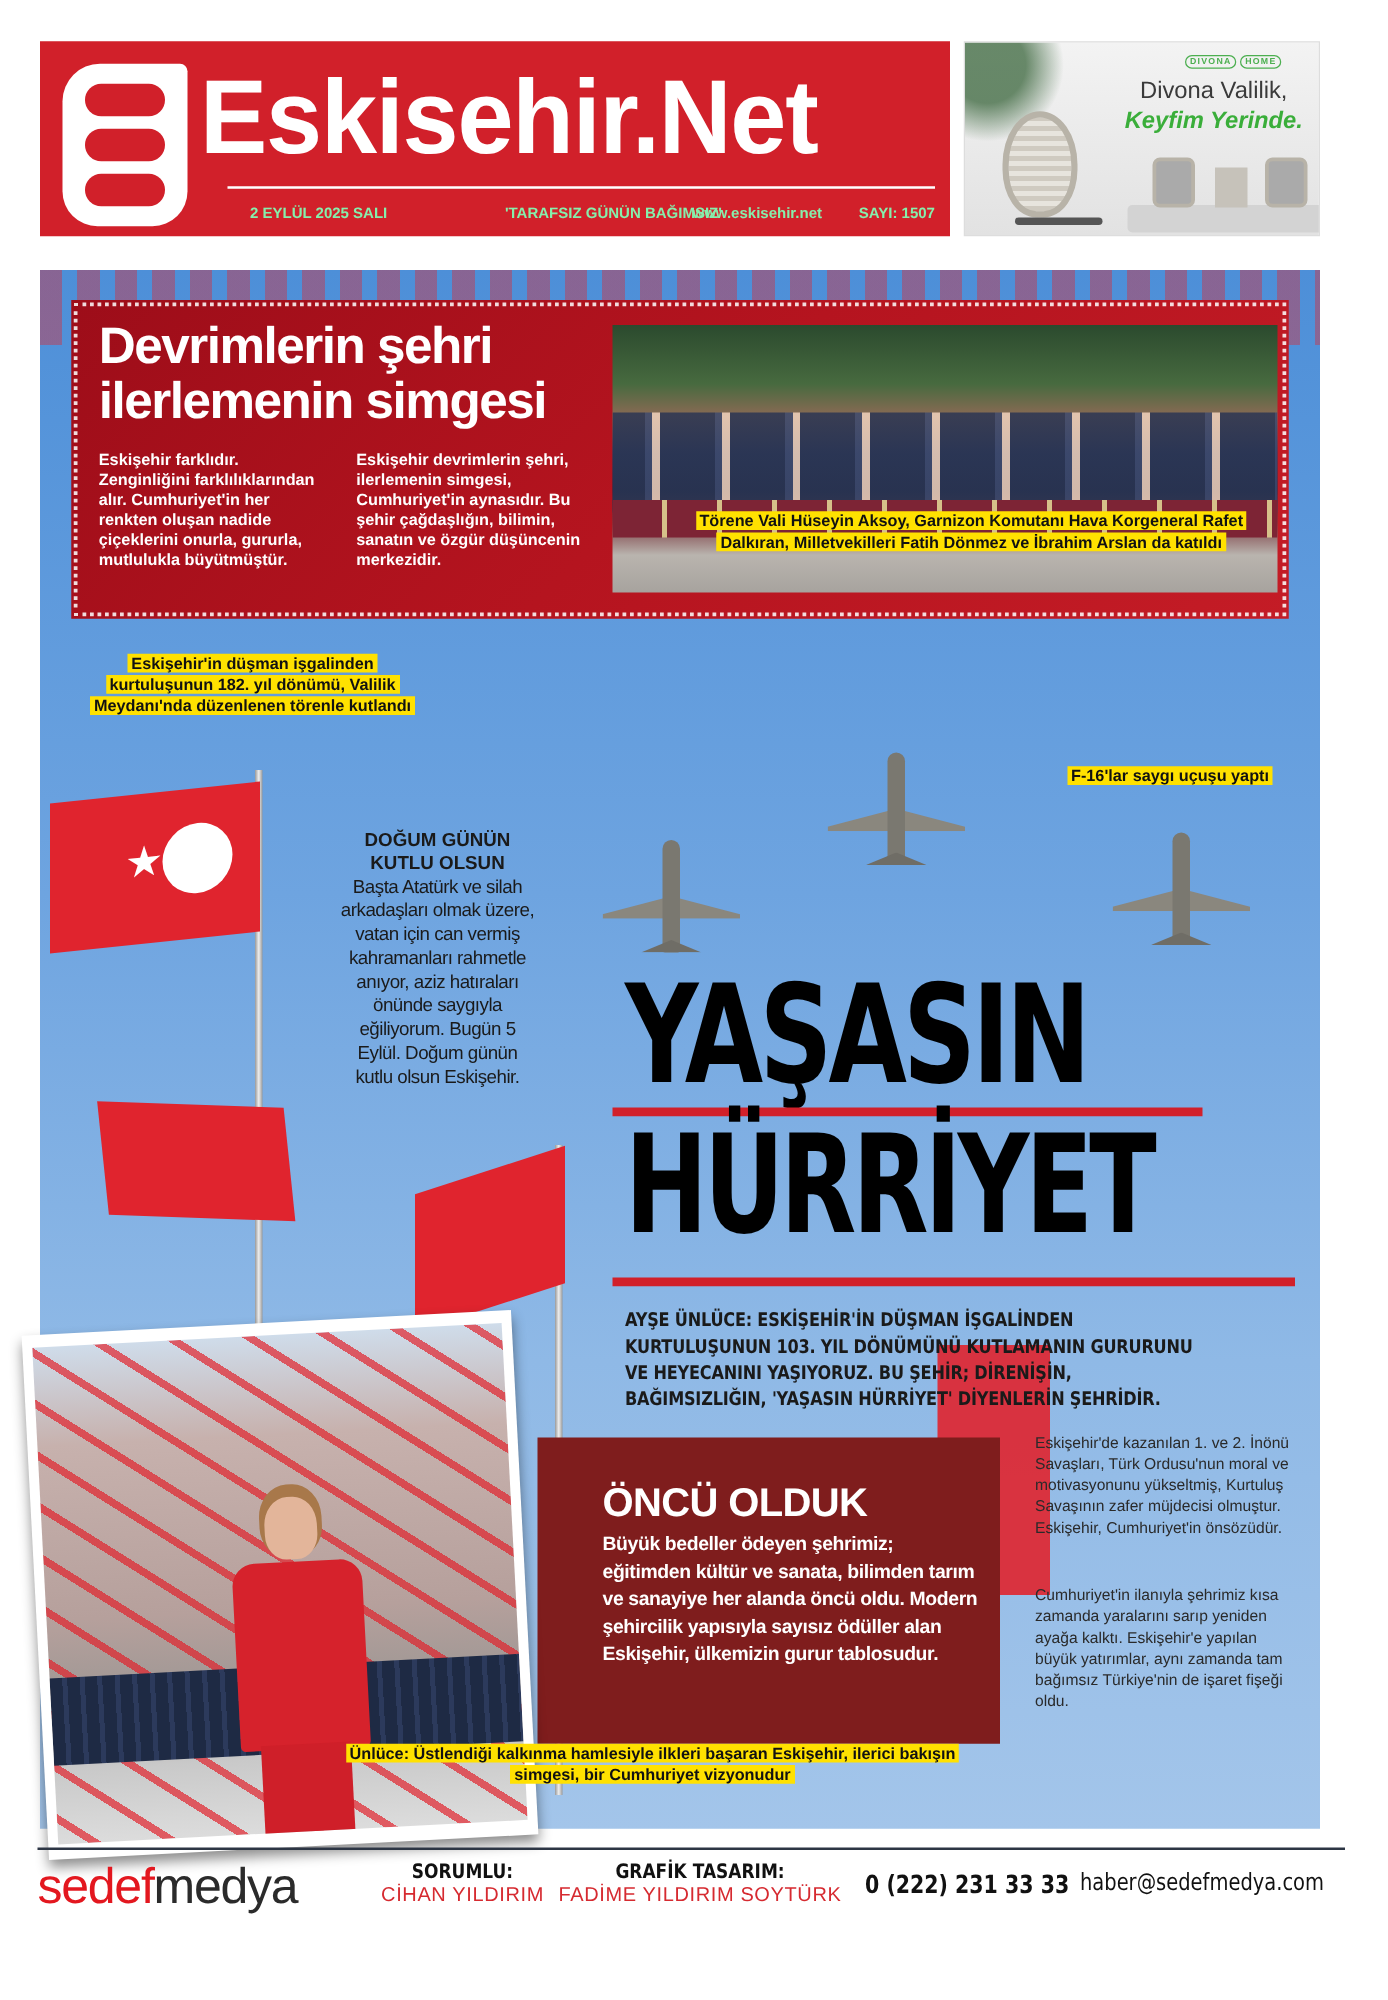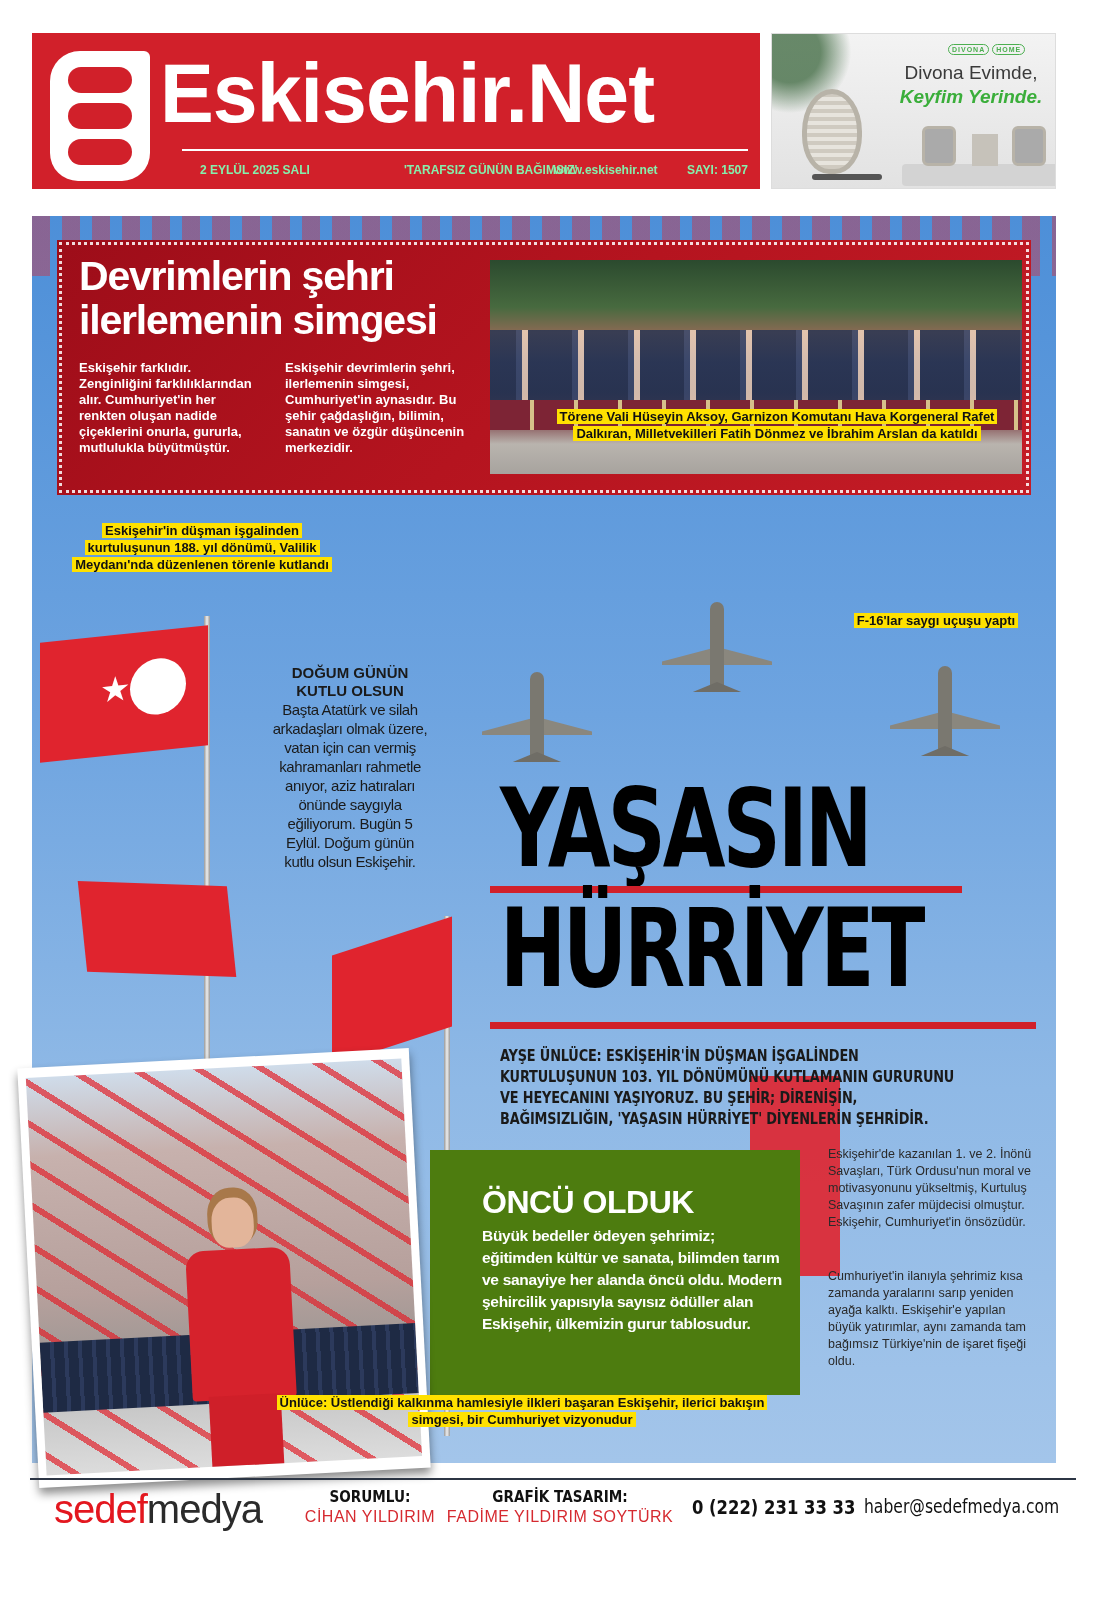--- a/index.html
+++ b/index.html
@@ -58,37 +58,37 @@
   .birthday h4 { font-size: 15px; line-height: 18px; font-weight: bold; }
   .birthday p { font-size: 15px; line-height: 19px; letter-spacing: -0.4px; }
 
   .headline { position: absolute; left: 500px; font-family: "DejaVu Sans", sans-serif; font-weight: bold; color: #000; letter-spacing: -4px; transform-origin: left top; }
   .red-rule { position: absolute; height: 7px; background: #d1202a; }
 
   .deck { position: absolute; left: 500px; top: 1046px; width: 530px; font-size: 15px; line-height: 21px; font-weight: bold; color: #1a1a1a; letter-spacing: -0.2px; font-family: "DejaVu Sans", sans-serif; transform: scaleX(0.86); transform-origin: left top; }
 
   .side-text { position: absolute; left: 828px; width: 210px; font-size: 12.5px; line-height: 17px; color: #2a2a2a; }
 
-  .oncu-box { position: absolute; left: 430px; top: 1150px; width: 370px; height: 245px; background: #4d7c0f; }
+  .oncu-box { position: absolute; left: 430px; top: 1150px; width: 370px; height: 245px; background: #7f1d1d; }
   .oncu-title { position: absolute; left: 52px; top: 34px; font-size: 32px; font-weight: bold; color: #fff; letter-spacing: -0.5px; }
   .oncu-text { position: absolute; left: 52px; top: 75px; width: 300px; font-size: 15.5px; line-height: 22px; font-weight: bold; color: #fff; letter-spacing: -0.3px; }
 
   .polaroid { position: absolute; left: 28px; top: 1058px; width: 392px; height: 420px; background: #fff; transform: rotate(-3deg); box-shadow: 0 6px 10px rgba(0,0,0,.45); }
   .polaroid .pic { position: absolute; left: 8px; top: 10px; right: 8px; bottom: 12px; background: linear-gradient(180deg,#cfdcea 0%,#c7b1ad 20%,#b6a09c 55%,#a09895 70%,#c9c9c9 85%,#dcdcdc 100%); overflow: hidden; }
   .polaroid .pennants { position: absolute; inset: 0; background: repeating-linear-gradient(35deg, transparent 0 14px, rgba(226,30,40,.85) 14px 20px, transparent 20px 34px); opacity: .8; }
   .polaroid .troops { position: absolute; left: 0; right: 0; top: 265px; height: 70px; background: repeating-linear-gradient(90deg,#1e2a44 0 10px,#2c3a5c 10px 14px); }
   .polaroid .woman { position: absolute; left: 142px; top: 130px; width: 120px; height: 290px; }
   .woman .head { position: absolute; left: 36px; top: 0; width: 42px; height: 50px; background: #e3b59a; border-radius: 45% 45% 40% 40%; box-shadow: 0 -6px 0 4px #a8784a; }
   .woman .coat { position: absolute; left: 8px; top: 52px; width: 104px; height: 150px; background: #d6222c; border-radius: 18px 18px 4px 4px; }
   .woman .pants { position: absolute; left: 24px; top: 198px; width: 72px; height: 92px; background: #cf1f29; }
 
   
   .footer-rule { position: absolute; left: 30px; right: 34px; top: 1478px; height: 2px; background: #2c3544; }
   .sedef { position: absolute; left: 30px; top: 1484px; font-size: 40px; line-height: 50px; letter-spacing: -1px; }
-  .sedef .s1 { color: #e3171f; margin-left: 24px; } .sedef .s2 { color: #2b2b2b; }
+  .sedef .s1 { color: #e3171f; } .sedef .s2 { color: #2b2b2b; }
   .f-label { position: absolute; top: 1487px; font-size: 16px; font-weight: bold; text-align: center; color: #111; font-family: "DejaVu Sans", sans-serif; transform: scaleX(.85); }
   .f-name { position: absolute; top: 1508px; font-size: 16px; text-align: center; color: #d62a30; letter-spacing: 0.5px; }
   .f-phone { position: absolute; left: 692px; top: 1495px; font-size: 20px; font-weight: bold; color: #111; font-family: "DejaVu Sans", sans-serif; transform: scaleX(.82); transform-origin: left top; }
   .f-mail { position: absolute; left: 864px; top: 1495px; font-size: 19px; color: #111; font-family: "DejaVu Sans", sans-serif; transform: scaleX(.82); transform-origin: left top; }
 </style>
 </head>
 <body>
 
 <div class="masthead">
   <div class="logo-e">
@@ -106,21 +106,21 @@
 
 <div class="ad">
   <div class="leaf"></div>
   <div class="egg"></div>
   <div class="stand"></div>
   <div class="platform"></div>
   <div class="chair" style="left:150px;"></div>
   <div class="table"></div>
   <div class="chair" style="left:240px;"></div>
   <div class="ad-logo"><span>DIVONA</span> <span>HOME</span></div>
-  <div class="ad-line1">Divona Evimde,</div>
+  <div class="ad-line1">Divona Valilik,</div>
   <div class="ad-line2">Keyfim Yerinde.</div>
 </div>
 
 <div class="hero">
   <div class="bunting"></div>
 
   <div class="pole" style="left:172px; top:400px; height:560px;"></div>
   <div class="flag" style="left:8px; top:418px; width:168px; height:120px; transform:skewY(-6deg);">
     <div class="crescent" style="left:90px; top:28px; width:56px; height:56px;"></div>
     <div class="star" style="left:60px; top:34px; font-size:34px;">★</div>
@@ -157,21 +157,21 @@
   <div class="top-photo">
     <div class="people-row"></div>
     <div class="chairs-row"></div>
   </div>
   <div class="cap-block" style="left:480px; top:168px; width:480px;">
     <span class="caption">Törene Vali Hüseyin Aksoy, Garnizon Komutanı Hava Korgeneral Rafet Dalkıran, Milletvekilleri Fatih Dönmez ve İbrahim Arslan da katıldı</span>
   </div>
 </div>
 
 <div class="cap-block" style="left:66px; top:522px; width:272px;">
-  <span class="caption">Eskişehir'in düşman işgalinden kurtuluşunun 188. yıl dönümü, Valilik Meydanı'nda düzenlenen törenle kutlandı</span>
+  <span class="caption">Eskişehir'in düşman işgalinden kurtuluşunun 182. yıl dönümü, Valilik Meydanı'nda düzenlenen törenle kutlandı</span>
 </div>
 <div class="cap-block" style="left:836px; top:612px; width:200px;">
   <span class="caption">F-16'lar saygı uçuşu yaptı</span>
 </div>
 
 <div class="birthday">
   <h4>DOĞUM GÜNÜN KUTLU OLSUN</h4>
   <p>Başta Atatürk ve silah arkadaşları olmak üzere, vatan için can vermiş kahramanları rahmetle anıyor, aziz hatıraları önünde saygıyla eğiliyorum. Bugün 5 Eylül. Doğum günün kutlu olsun Eskişehir.</p>
 </div>
 

